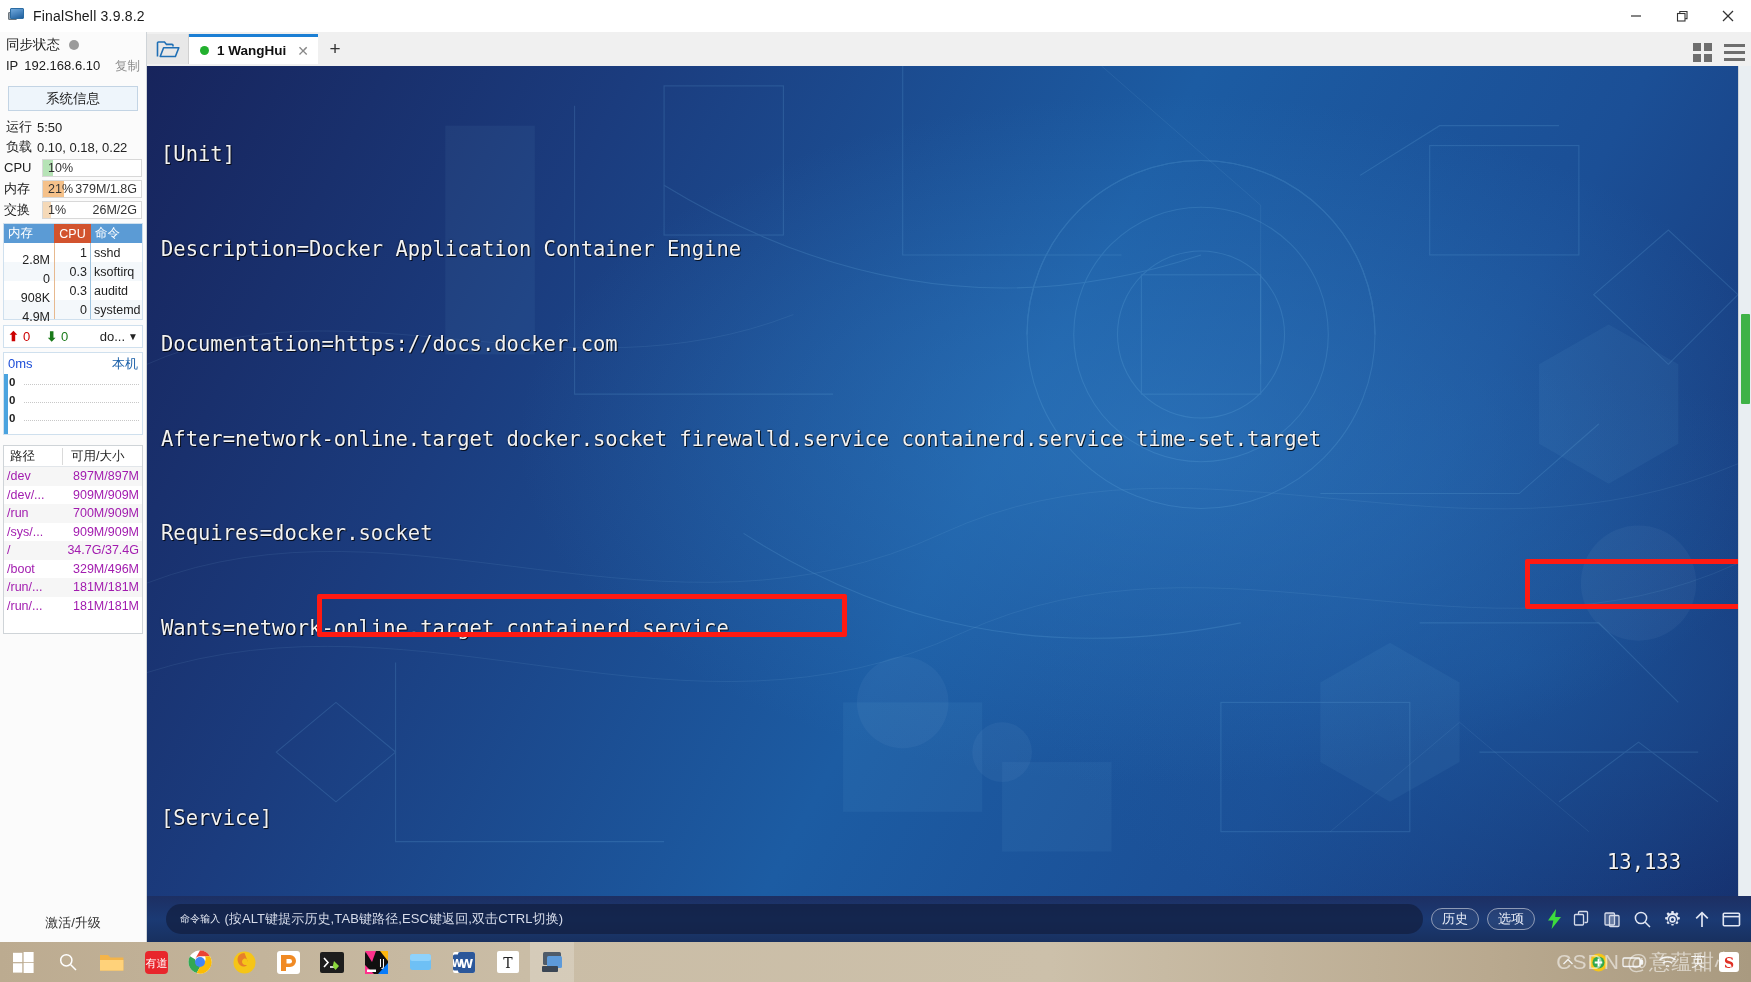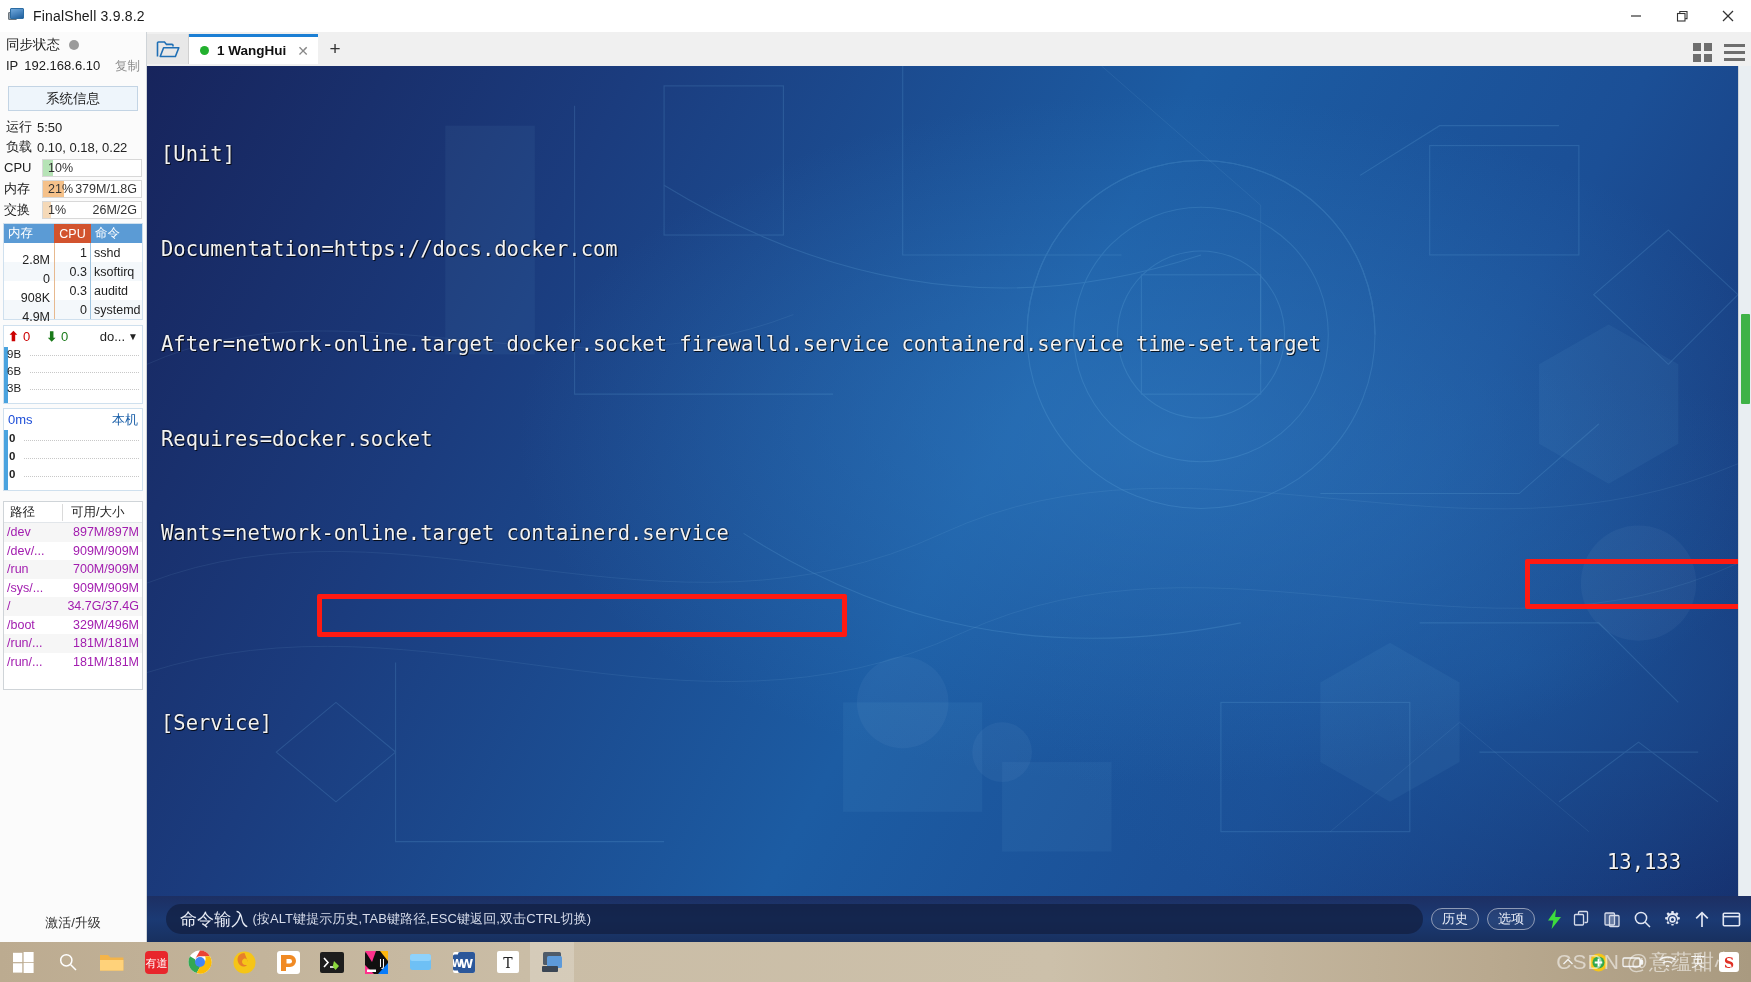--- a/index.html
+++ b/index.html
@@ -198,21 +198,21 @@
     height: 46px; flex: 0 0 46px; position: relative;
     background: linear-gradient(180deg,#1d2f63 0%, #1b3a74 50%, #18305f 100%);
     display: flex; align-items: center; padding: 0 6px 0 8px; gap: 8px;
   }
   .cmd-left-icons { display:flex; align-items:center; gap: 7px; padding-left: 2px; }
   .cmd-input {
     flex: 1; height: 30px; background: rgba(18,30,64,0.72); border: none; border-radius: 15px;
     display: flex; align-items: center; padding: 0 14px;
     color: #e8ecf5; font-size: 13.5px; letter-spacing: .1px; min-width: 0;
   }
-  .cmd-input .ph-main { font-size: 17px; }
+  .cmd-input .ph-main { font-size: 10px; }
   .cmd-input .ph-sub { font-size: 13px; color: #d7dcea; margin-left: 4px; }
   .pillbtn {
     height: 22px; padding: 0 10px; border: 1px solid #8e9ab5; border-radius: 11px;
     color: #e9edf7; font-size: 13px; display:flex; align-items:center; justify-content:center;
     background: rgba(255,255,255,0.05);
   }
   .cmd-icons { display: flex; align-items: center; gap: 11px; padding-left: 4px; padding-right: 4px; }
   .cmd-icons span { display: flex; align-items: center; justify-content:center; }
 
   
@@ -358,29 +358,20 @@
       <div class="netbox">
         <div class="netbar">
           <span class="up">⬆</span>
           <span class="upv">0</span>
           <span class="dn" style="margin-left:12px;">⬇</span>
           <span class="dnv">0</span>
           <span class="sel">
             <span>do...</span>
             <span style="font-size:10px;">▼</span>
           </span>
-        </div>
-        <div class="graph">
-          <i class="lblue" style="top:0;bottom:0;"></i>
-          <span class="ylab" style="top:1px;">9B</span>
-          <i class="gl" style="top:8px;"></i>
-          <span class="ylab" style="top:18px;">6B</span>
-          <i class="gl" style="top:25px;"></i>
-          <span class="ylab" style="top:35px;">3B</span>
-          <i class="gl" style="top:42px;"></i>
         </div>
       </div>
 
       <div class="latbox">
         <div class="latbar">
           <span class="ms">0ms</span>
           <span class="loc">本机</span>
         </div>
         <div class="graph" style="height:60px;">
           <i class="lblue" style="top:0;bottom:0;"></i>
@@ -508,20 +499,21 @@
             </g>
             <g fill="#bde3f7" opacity="0.10">
               <circle cx="760" cy="640" r="46"></circle>
               <circle cx="860" cy="690" r="30"></circle>
               <circle cx="1500" cy="520" r="58"></circle>
             </g>
           </svg>
 
           <div class="term-text">
             <div class="ln">[Unit]</div>
+            <div class="ln">Description=Docker Application Container Engine</div>
             <div class="ln">Documentation=https://docs.docker.com</div>
             <div class="ln">After=network-online.target docker.socket firewalld.service containerd.service time-set.target</div>
             <div class="ln">Requires=docker.socket</div>
             <div class="ln">Wants=network-online.target containerd.service</div>
             <div class="ln"></div>
             <div class="ln">[Service]</div>
             
             
             
             

